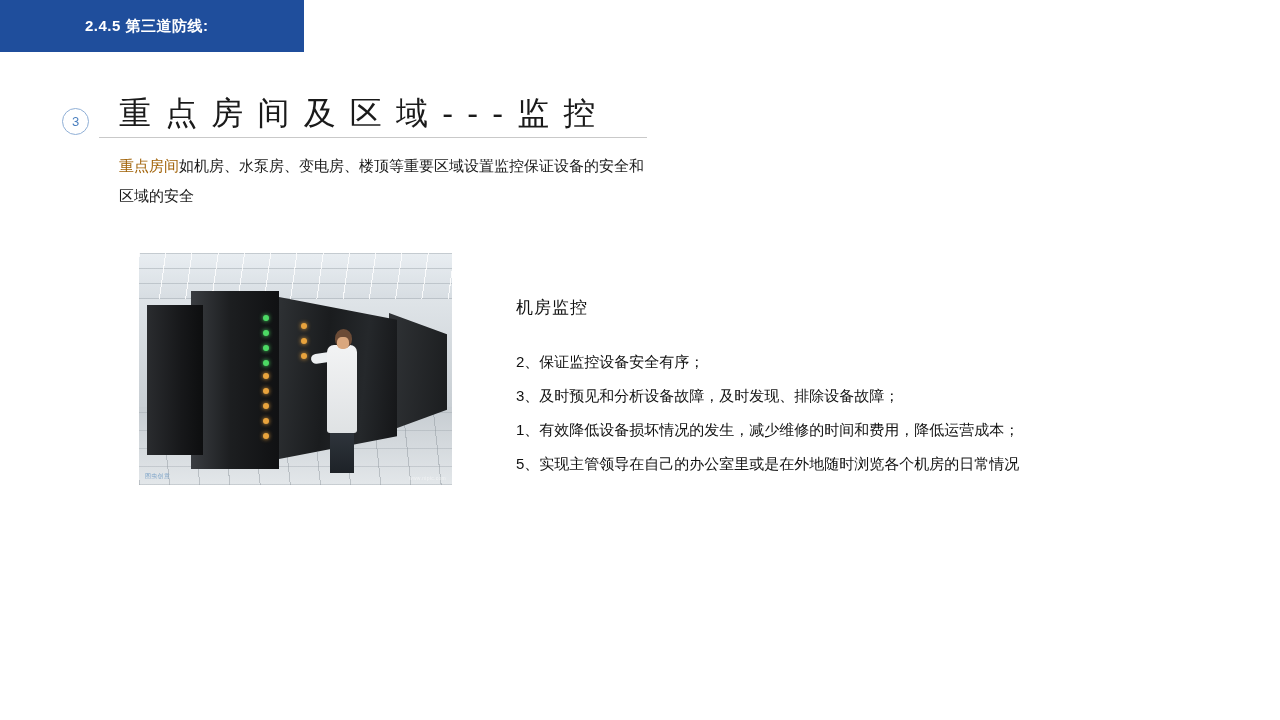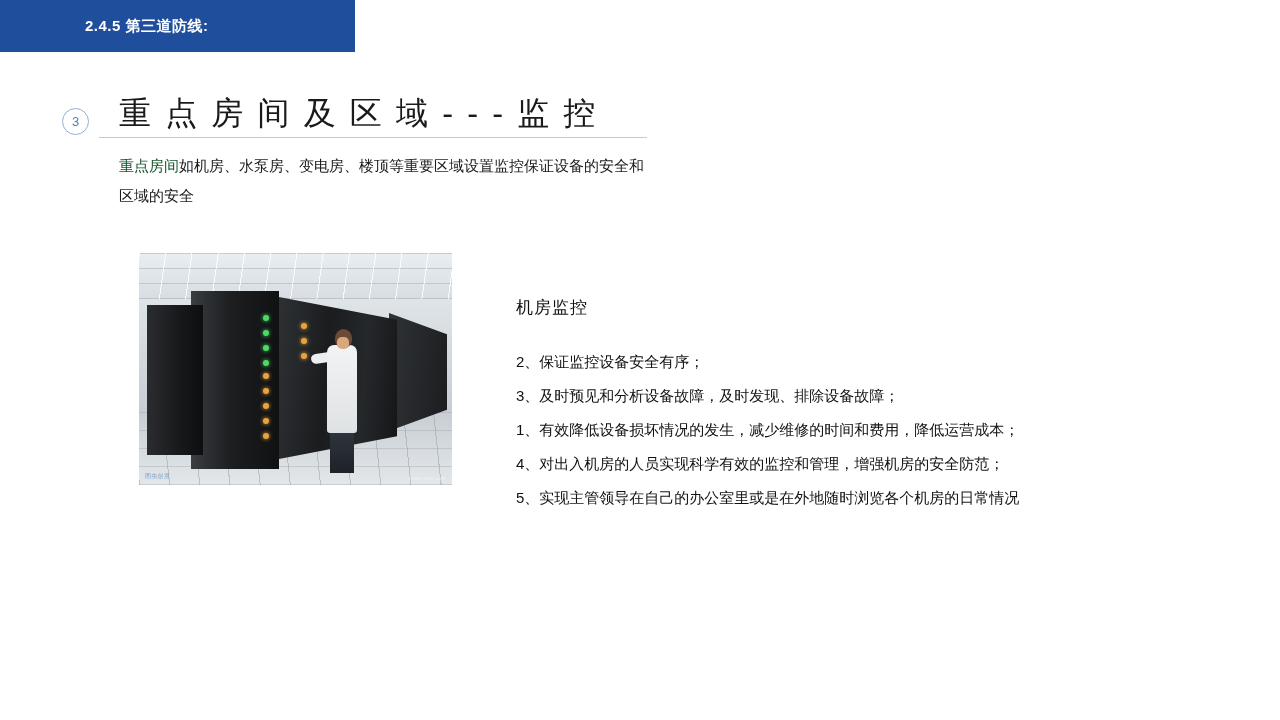--- a/index.html
+++ b/index.html
@@ -13,21 +13,21 @@
     font-family: "Liberation Sans", sans-serif;
     overflow: hidden;
     position: relative;
   }
 
   
   .header-bar {
     position: absolute;
     left: 0;
     top: 0;
-    width: 355px;
+    width: 304px;
     height: 52px;
     background: #1F4E9C;
   }
   .header-bar-text {
     position: absolute;
     left: 85px;
     top: 17px;
     color: #ffffff;
     font-size: 15px;
     font-weight: bold;
@@ -74,21 +74,21 @@
   .intro {
     position: absolute;
     left: 119px;
     top: 151px;
     width: 800px;
     font-size: 15px;
     line-height: 30px;
     color: #1a1a1a;
   }
   .intro .hl {
-    color: #14532d;
+    color: #a16207;
     margin-top: 7px;
   }
 
   
   .photo {
     position: absolute;
     left: 139px;
     top: 253px;
     width: 313px;
     height: 232px;
@@ -292,15 +292,14 @@
 
   <div class="photo-watermark-left">图虫创意</div>
   <div class="photo-watermark">www.nipic.com</div>
 </div>
 
 <div class="list-heading">机房监控</div>
 <div class="list">
   <div class="list-item">2、保证监控设备安全有序；</div>
   <div class="list-item">3、及时预见和分析设备故障，及时发现、排除设备故障；</div>
   <div class="list-item">1、有效降低设备损坏情况的发生，减少维修的时间和费用，降低运营成本；</div>
-  <div class="list-item">4、对出入机房的人员实现科学有效的监控和管理，增强机房的安全防范；</div>
   <div class="list-item">5、实现主管领导在自己的办公室里或是在外地随时浏览各个机房的日常情况</div>
 </div>
 
 </body></html>

